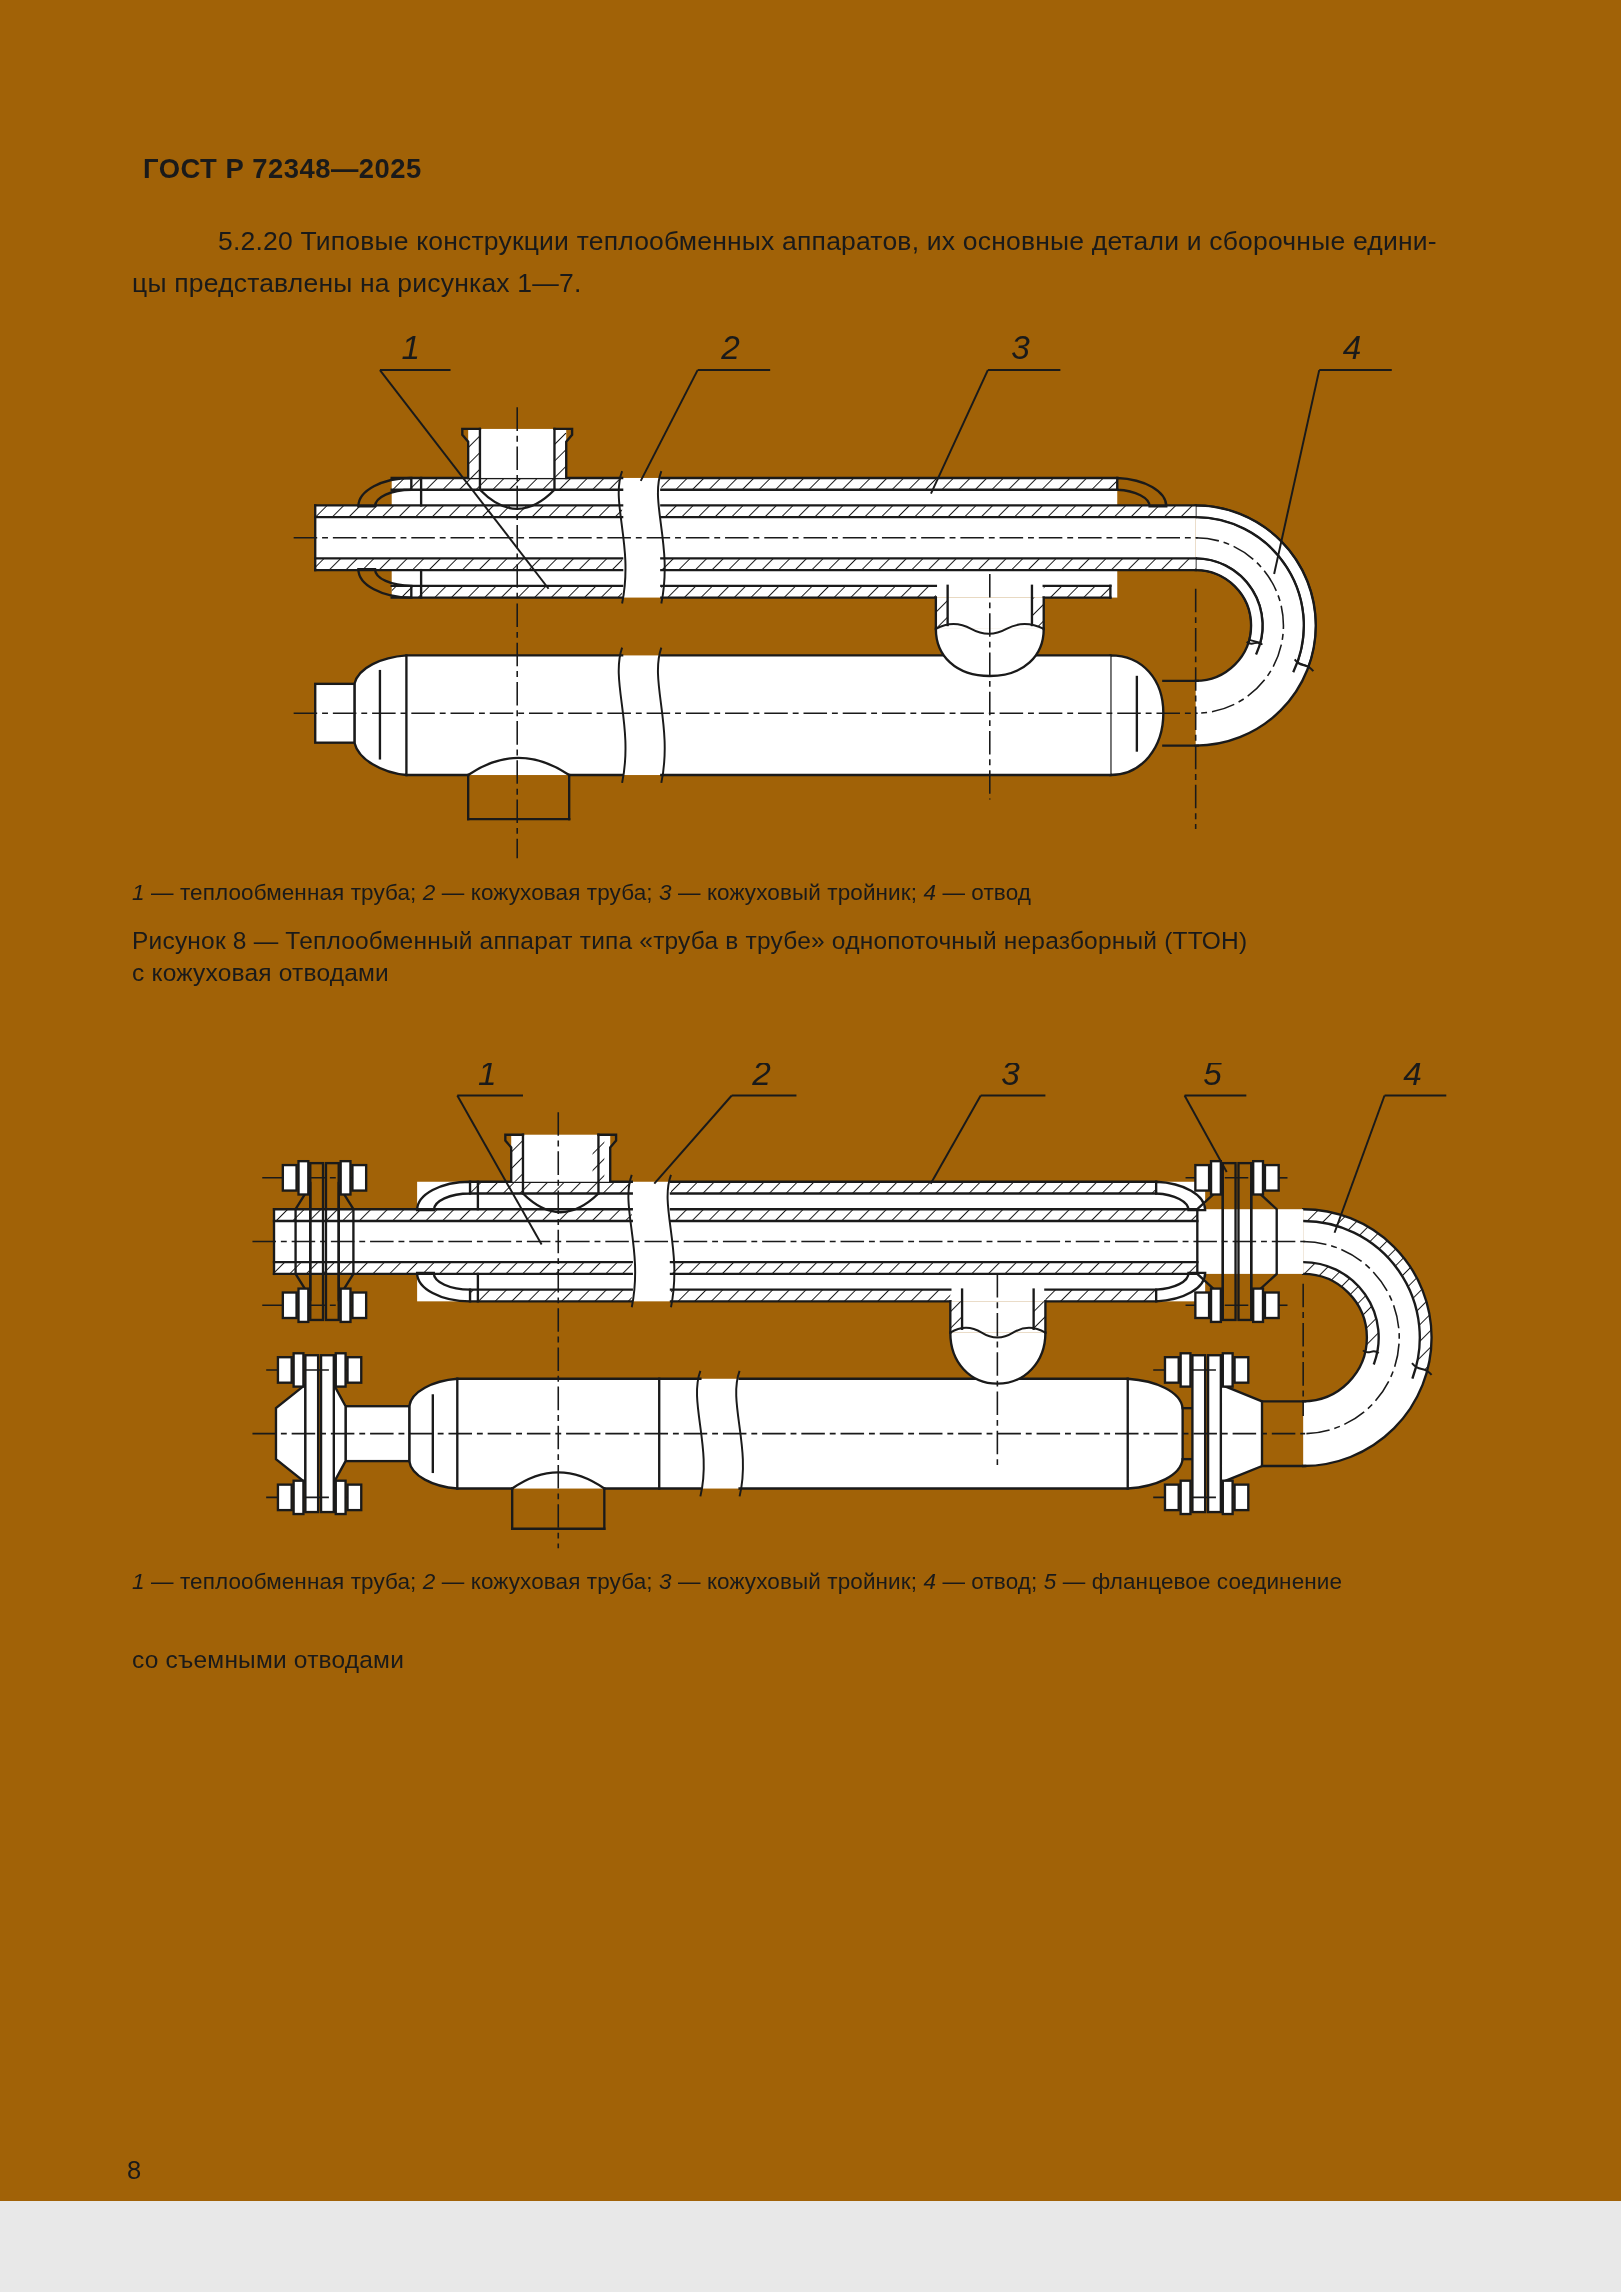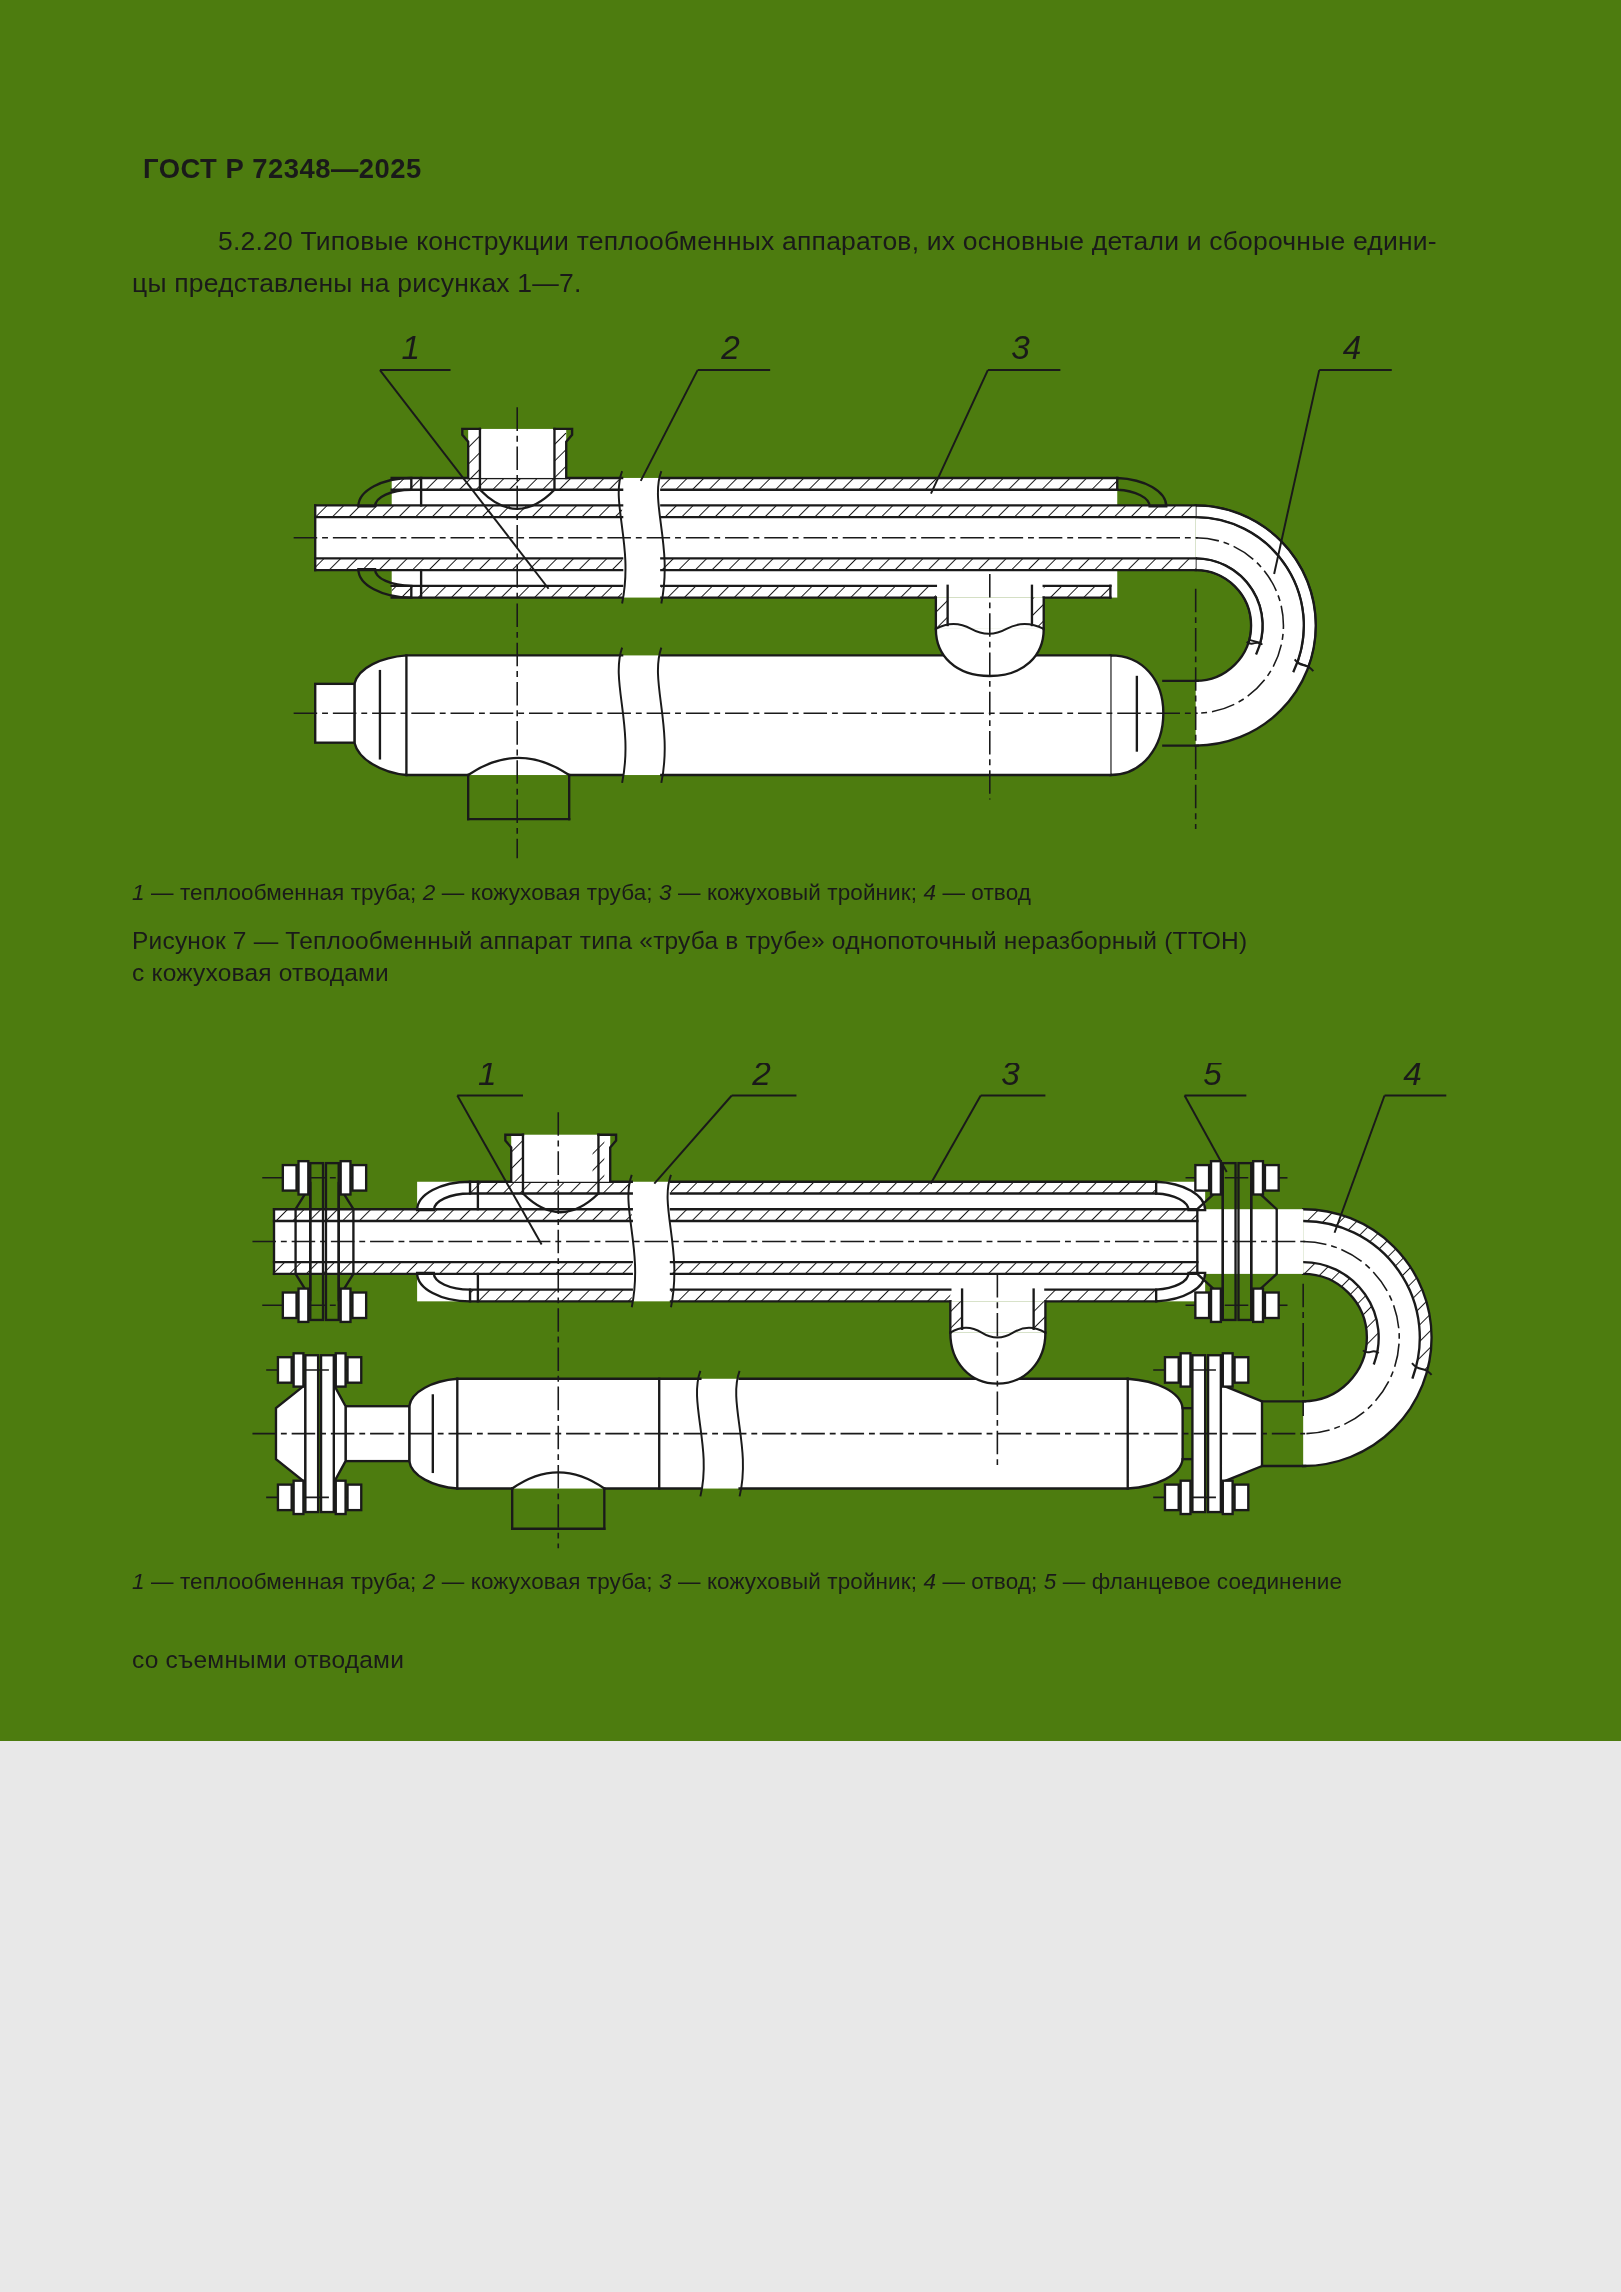--- a/index.html
+++ b/index.html
@@ -1,16 +1,16 @@
 <!DOCTYPE html>
 <html><head>
 <meta charset="utf-8">
 <style>
   html,body{margin:0;padding:0;background:#e8e8e8;}
-  #page{position:relative;width:1621px;height:1741px;background:#4d7c0f;
+  #page{position:relative;width:1621px;height:2201px;background:#a16207;
         font-family:"Liberation Sans", sans-serif;color:#1a1a1a;overflow:hidden;}
   .abs{position:absolute;white-space:nowrap;}
   #std-code{left:143px;top:153px;font-size:27.4px;font-weight:bold;letter-spacing:0.5px;}
   .para-line{font-size:26.5px;letter-spacing:0.2px;text-align:right;}
   #para-l1{left:218px;top:226px;}
   #para-l2{left:132px;top:268px;}
   .center-row{left:132px;width:1358px;text-align:left;}
   .legend{font-size:22.5px;letter-spacing:0.1px;}
   .caption{font-size:24.5px;letter-spacing:0.2px;}
   #fig1-legend{top:880px;}
@@ -173,21 +173,21 @@
       <text x="1032" y="366">3</text>
       <line class="ld" x1="1346" y1="377" x2="1420" y2="377"></line>
         <line class="ld" x1="1346" y1="377" x2="1300" y2="585"></line>
       <text x="1370" y="366">4</text>
     </g>
   </svg>
 
   <div id="fig1-legend" class="abs center-row legend">
     <span class="it">1</span><span> — теплообменная труба; </span><span class="it">2</span><span> — кожуховая труба; </span><span class="it">3</span><span> — кожуховый тройник; </span><span class="it">4</span><span> — отвод</span>
   </div>
-  <div id="fig1-cap1" class="abs center-row caption">Рисунок 7 — Теплообменный аппарат типа «труба в трубе» однопоточный неразборный (ТТОН)</div>
+  <div id="fig1-cap1" class="abs center-row caption">Рисунок 8 — Теплообменный аппарат типа «труба в трубе» однопоточный неразборный (ТТОН)</div>
   <div id="fig1-cap2" class="abs center-row caption">с кожуховая отводами</div>
 
   <svg style="left:176px;top:1063px;" width="1284" height="510" viewBox="180 1085 1310 520">
     <defs>
       <pattern id="hB" width="12" height="12" patternUnits="userSpaceOnUse" patternTransform="rotate(45)">
         <line x1="0" y1="0" x2="0" y2="12" stroke="#1a1a1a" stroke-width="2"></line>
       </pattern>
     </defs>
 
     <g>

